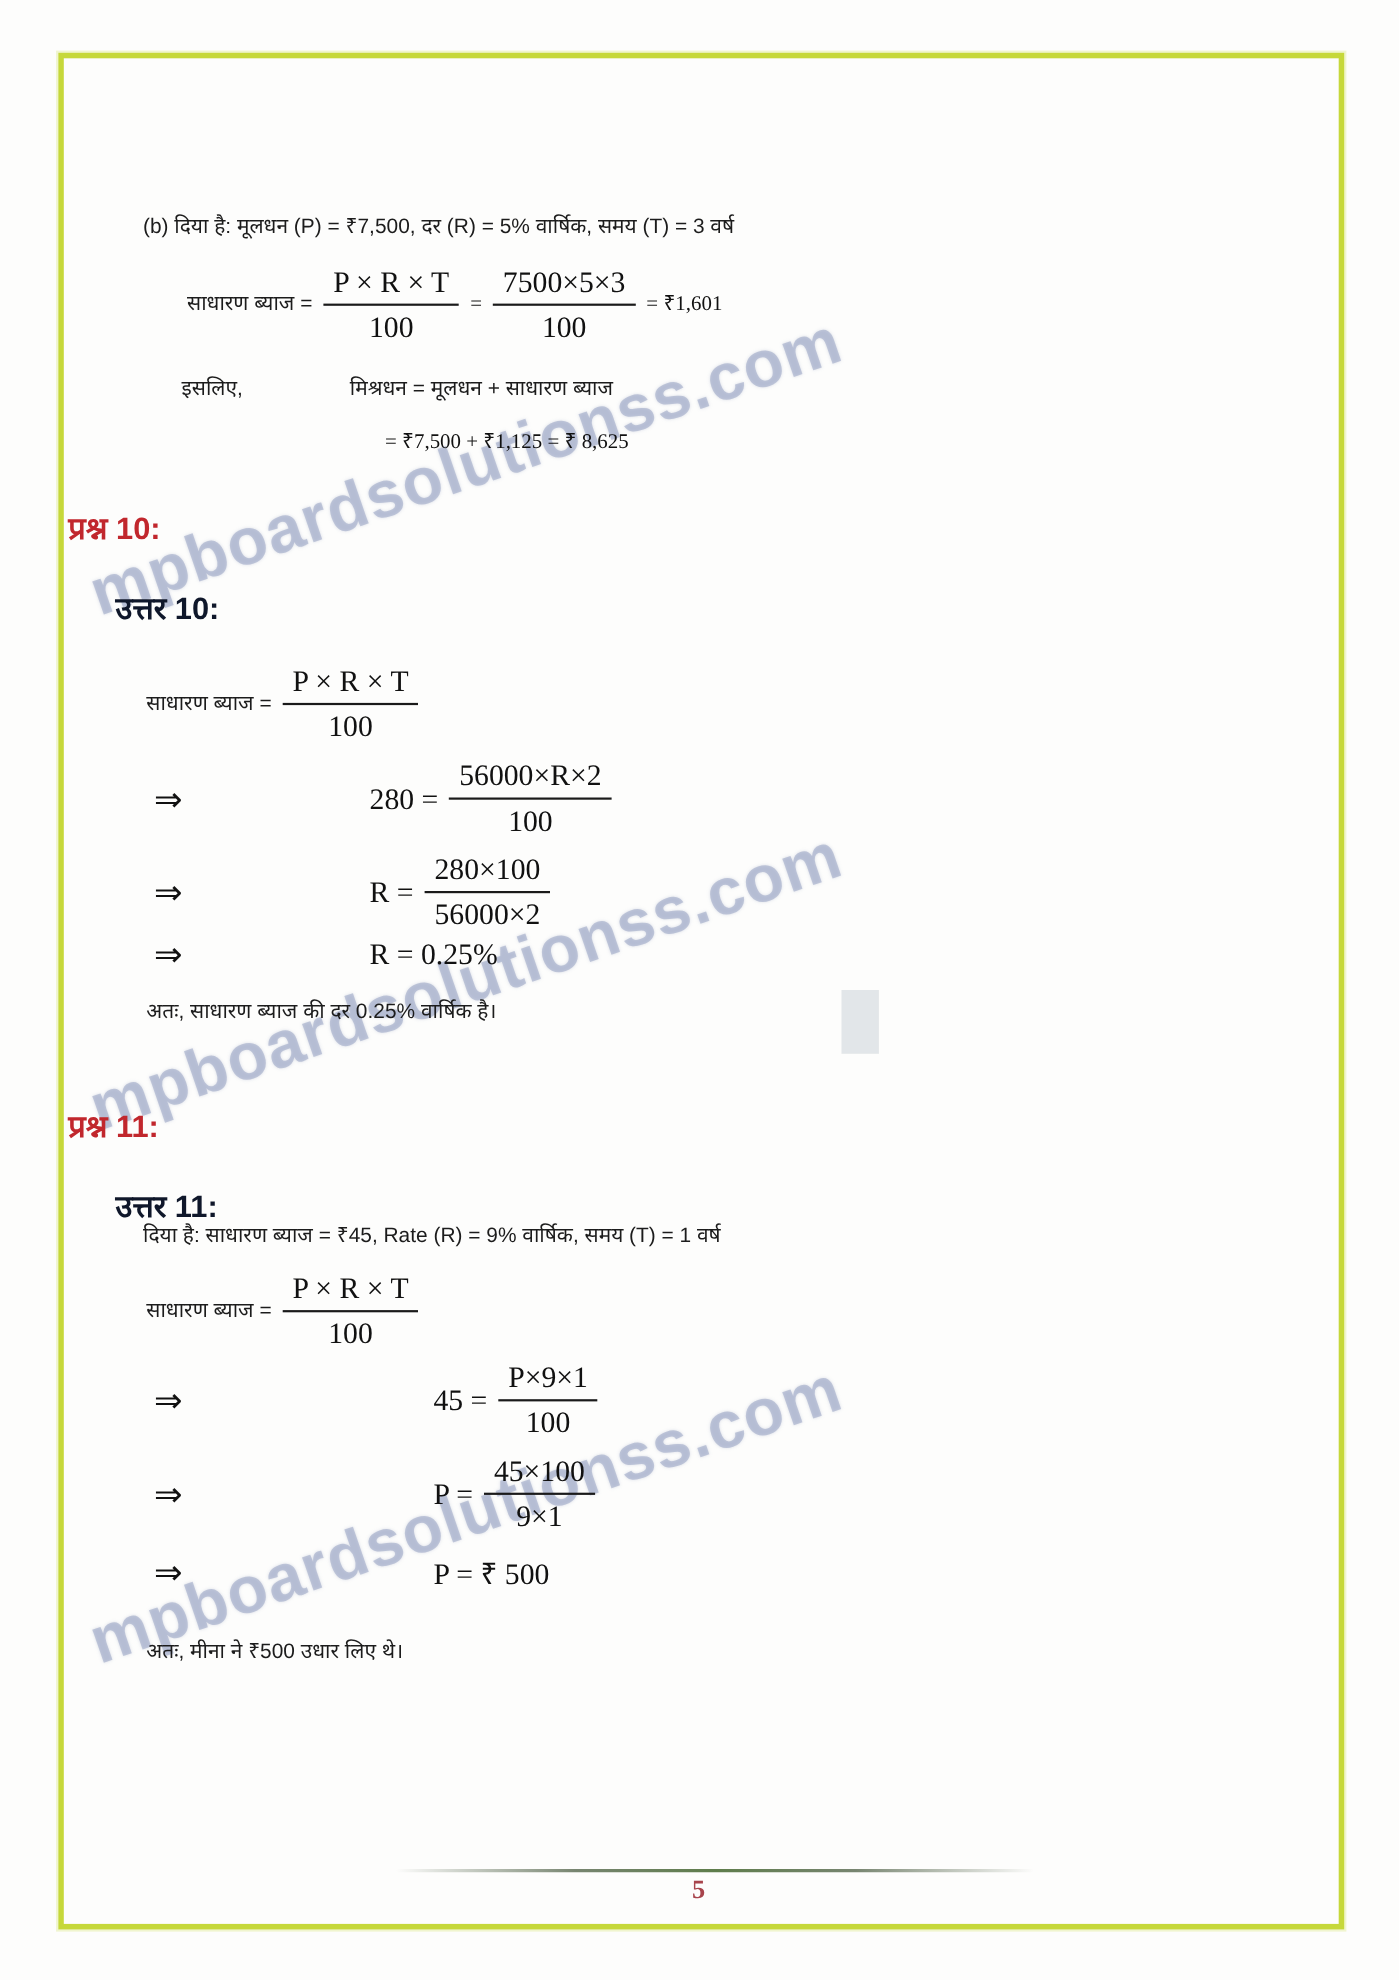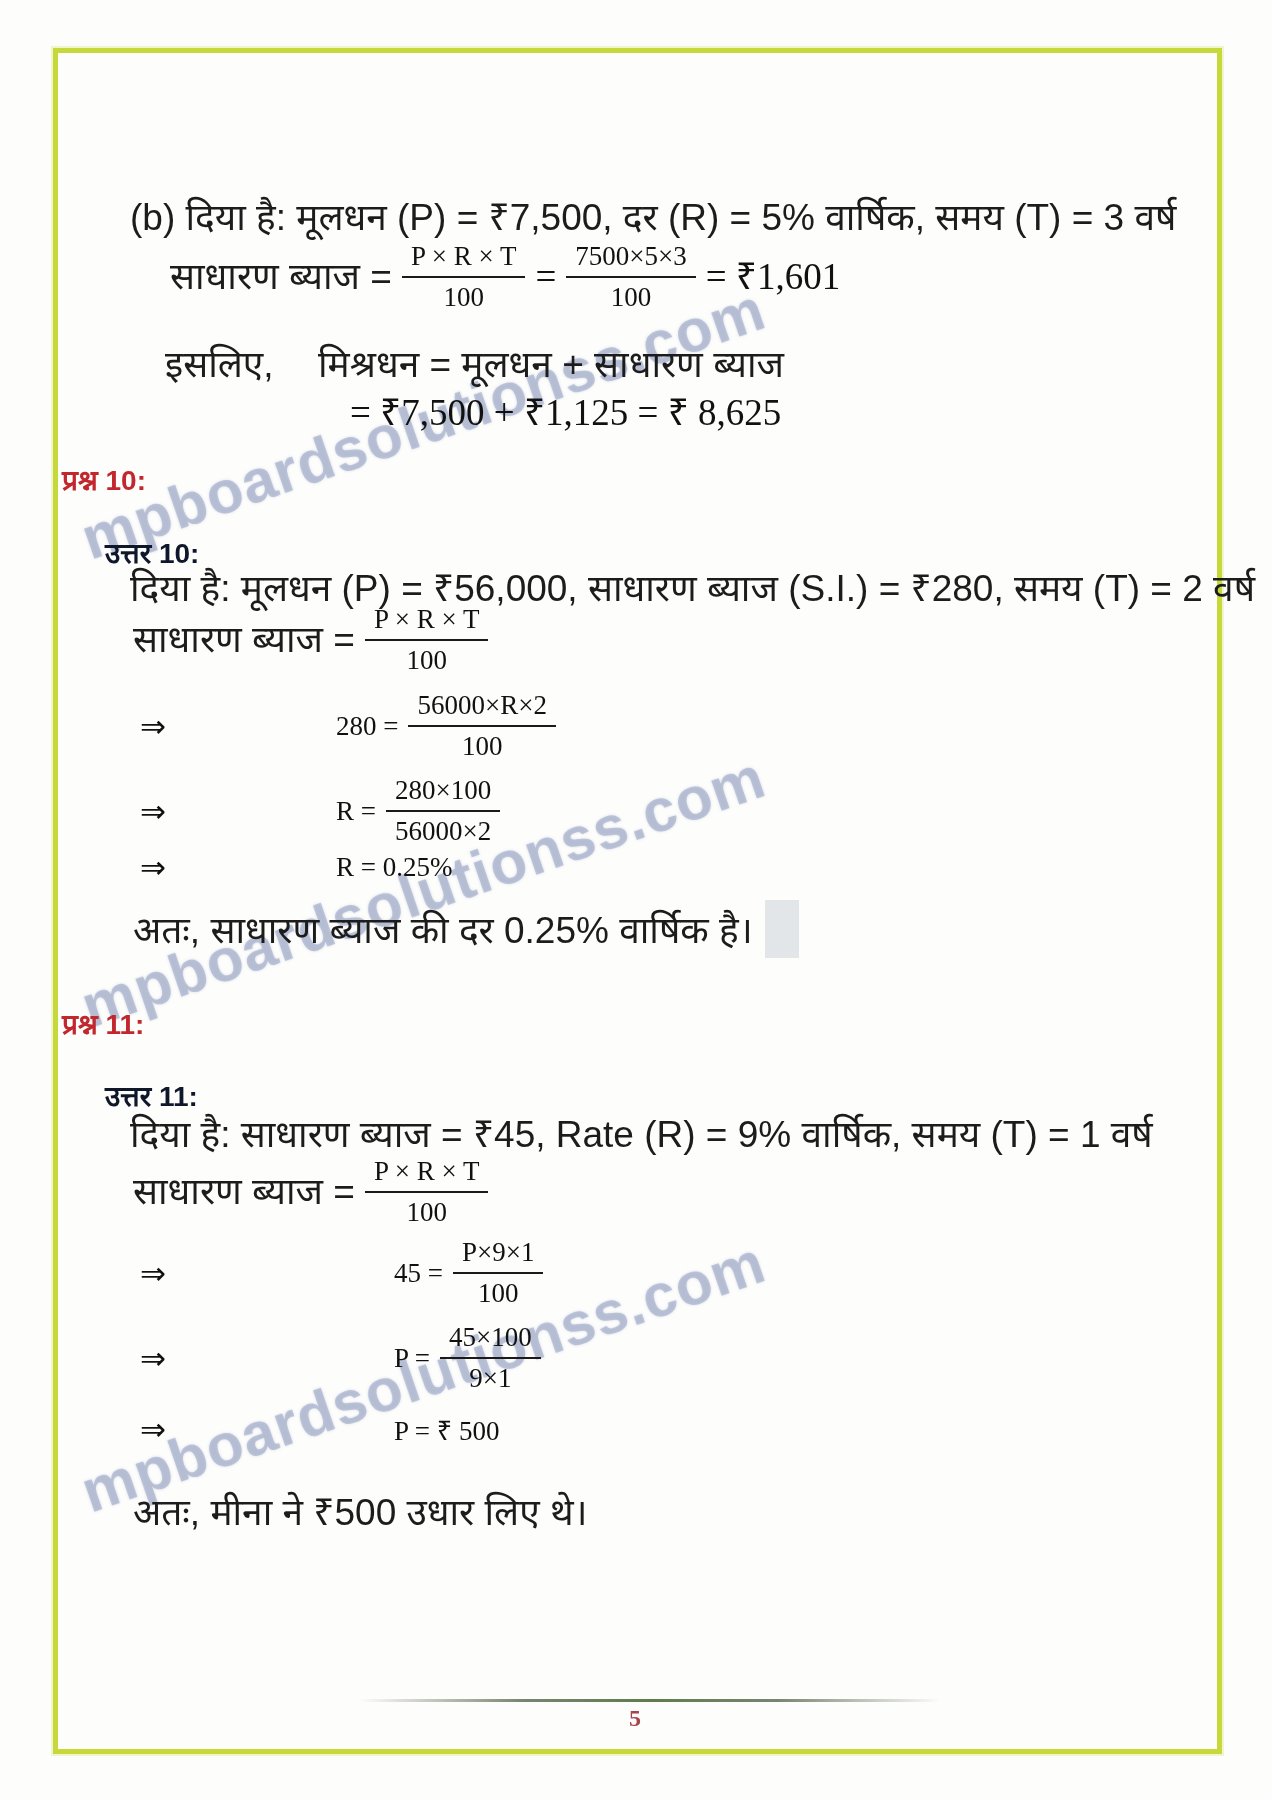--- a/index.html
+++ b/index.html
@@ -5,21 +5,21 @@
   html,body{margin:0;padding:0;background:#ffffff;}
   .page{position:relative;width:1272px;height:1800px;background:#fdfdfc;overflow:hidden;
         font-family:"Liberation Sans",sans-serif;color:#1c1c1c;}
   .abs{position:absolute;}
   .border-frame{left:53px;top:48px;width:1169px;height:1706px;box-sizing:border-box;
         border:5px solid #c6d83a;box-shadow:0 0 0 2px rgba(214,228,120,.35);}
   .watermark{width:760px;height:80px;text-align:center;
         font-weight:bold;font-size:60px;letter-spacing:1px;white-space:nowrap;
         color:rgba(145,158,192,0.5);text-shadow:0 0 3px rgba(145,158,192,0.35);
         transform:rotate(-19deg);pointer-events:none;}
-  .line{font-size:37px;line-height:1.25;white-space:nowrap;}
+  .line{font-size:19px;line-height:1.25;white-space:nowrap;}
   .math{font-family:"Liberation Serif",serif;color:#111;}
   .qlabel{font-size:28px;font-weight:bold;color:#c1272d;white-space:nowrap;}
   .alabel{font-size:28px;font-weight:bold;color:#0f172a;white-space:nowrap;}
   .frow{display:flex;align-items:center;white-space:nowrap;height:72px;}
   .frac{display:inline-flex;flex-direction:column;align-items:center;margin:0 10px;
         font-family:"Liberation Serif",serif;font-size:27px;color:#111;line-height:1.15;}
   .frac .num{padding:0 9px 4px;}
   .frac .den{border-top:2px solid #1a1a1a;padding:4px 9px 0;align-self:stretch;text-align:center;}
   .arrow{font-family:"Liberation Serif",serif;font-size:31px;color:#111;}
   .lhs{font-family:"Liberation Serif",serif;font-size:27px;color:#111;}
@@ -59,21 +59,20 @@
     </span>
     <span class="math line">= ₹1,601</span>
   </div>
 
   <div class="abs line" style="left:165px;top:342px;">इसलिए,</div>
   <div class="abs line" style="left:318px;top:342px;">मिश्रधन = मूलधन + साधारण ब्याज</div>
   <div class="abs line math" style="left:350px;top:390px;">= ₹7,500 + ₹1,125 = ₹ 8,625</div>
 
   <div class="abs qlabel" style="left:62px;top:460px;">प्रश्न 10:</div>
   <div class="abs alabel" style="left:105px;top:533px;">उत्तर 10:</div>
-  <div class="abs line" style="left:130px;top:566px;">दिया है: मूलधन (P) = ₹56,000, साधारण ब्याज (S.I.) = ₹280, समय (T) = 2 वर्ष</div>
 
   <div class="abs frow" style="left:133px;top:604px;">
     <span class="line">साधारण ब्याज =</span>
     <span class="frac">
       <span class="num">P × R × T</span>
       <span class="den">100</span>
     </span>
   </div>
 
   <div class="abs frow" style="left:140px;top:690px;">

